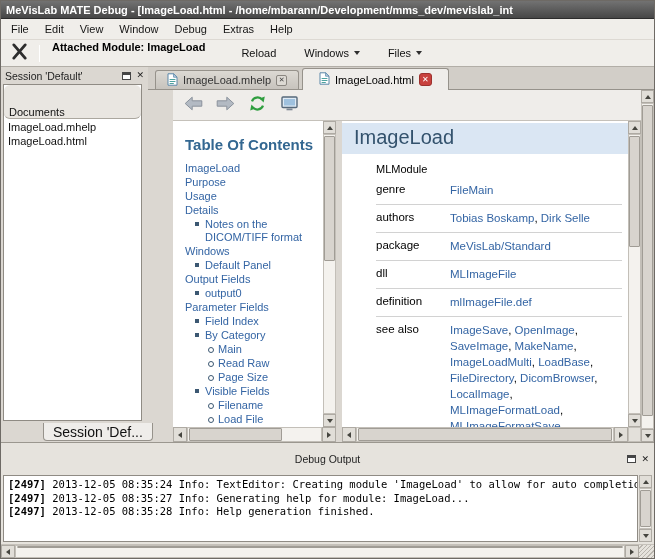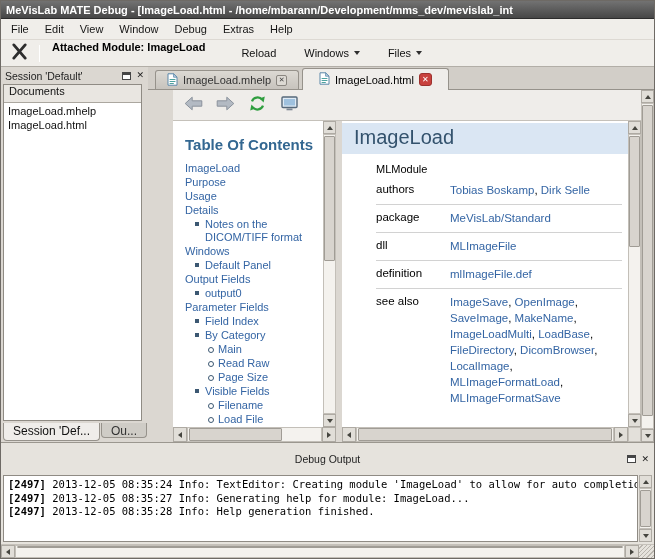--- a/index.html
+++ b/index.html
@@ -21,25 +21,25 @@
   
   .main { flex:1; display:flex; min-height:0; background:#dbd7d1; }
   .left-col { width:147px; flex:none; display:flex; flex-direction:column; min-height:0; }
   .dock-header { height:17px; flex:none; display:flex; align-items:center; padding:0 4px; font-size:10.5px; color:#1e1e1e; }
   .dock-header .dtitle { flex:1; overflow:hidden; white-space:nowrap; }
   .dock-icons { display:flex; align-items:center; gap:5px; }
   .float-glyph { width:9px; height:8px; border:1px solid #454545; box-shadow:inset 0 2px 0 #454545; background:#fdfdfd; display:block; }
   .close-glyph { font-size:9px; line-height:9px; color:#1f1f1f; font-weight:bold; }
   .close-glyph::before { content:"\2715"; }
   .doc-panel { flex:1; margin:0 6px 2px 2px; background:#fff; border:1px solid #8f8b84; display:flex; flex-direction:column; overflow:hidden; min-height:0; }
-  .documents-header { height:18px; flex:none; background:#e9e6e1; border-bottom:1px solid #aba79f; font-size:11px; display:flex; align-items:flex-start; padding:0 5px; color:#111; }
+  .documents-header { height:34px; flex:none; background:#e9e6e1; border-bottom:1px solid #aba79f; font-size:11px; display:flex; align-items:flex-end; padding:0 5px; color:#111;border-radius:6px; }
   .doc-list { flex:1; overflow:hidden; padding-top:1px; }
   .doc-item { font-size:11px; padding:1px 4px; color:#101010; white-space:nowrap; }
   .bottom-tabbar { height:19px; flex:none; display:flex; align-items:flex-start; padding-left:2px; gap:1px; }
-  .btab { font-size:12px; padding:1px 9px 3px; background:#cfccc6; border:1px solid #96928b; border-top:none; border-radius:0 0 4px 4px; height:15px; color:#333; white-space:nowrap; }
+  .btab { font-size:14px; padding:1px 9px 3px; background:#cfccc6; border:1px solid #96928b; border-top:none; border-radius:0 0 4px 4px; height:15px; color:#333; white-space:nowrap;margin-left:40px; }
   .btab.active { background:#efedea; height:18px; color:#111; }
 
   
   .right-col { flex:1; display:flex; flex-direction:column; min-width:0; min-height:0; }
   .tabbar { height:23px; flex:none; background:#d2cec8; display:flex; align-items:flex-end; padding-left:7px; border-bottom:1px solid #96928b; }
   .tab { display:flex; align-items:center; gap:5px; font-size:11px; padding:0 11px; border:1px solid #96928b; border-bottom:none; border-radius:3px 3px 0 0; height:19px; background:linear-gradient(#dcd9d3,#c7c3bd); color:#333; margin-right:3px; white-space:nowrap; }
   .tab.active { height:22px; background:#efedea; position:relative; top:1px; padding:0 16px; color:#000; }
   .tab-close { width:11px; height:11px; flex:none; border:1px solid #8a8680; background:#dcd9d3; border-radius:2px; font-size:7px; color:#444; display:flex; align-items:center; justify-content:center; }
   .tab-close::before { content:"\2715"; }
   .tab.active .tab-close { width:13px; height:13px; background:#c8413d; border-color:#9c312e; color:#fff; font-size:8px; font-weight:bold; border-radius:3px; }
@@ -327,20 +327,24 @@
                 </div>
             </div>
 
             <div class="vsplit"></div>
 
             <div class="content-frame">
               <div class="doc-heading">ImageLoad</div>
               <div class="module-type">MLModule</div>
               <div class="info-table">
                   <div class="info-row">
+                    <span class="info-label">genre</span>
+                    <span class="info-value"><a class="doc-link">FileMain</a></span>
+                  </div>
+                  <div class="info-row">
                     <span class="info-label">authors</span>
                     <span class="info-value"><a class="doc-link">Tobias Boskamp</a>, <a class="doc-link">Dirk Selle</a></span>
                   </div>
                   <div class="info-row">
                     <span class="info-label">package</span>
                     <span class="info-value"><a class="doc-link">MeVisLab/Standard</a></span>
                   </div>
                   <div class="info-row">
                     <span class="info-label">dll</span>
                     <span class="info-value"><a class="doc-link">MLImageFile</a></span>

